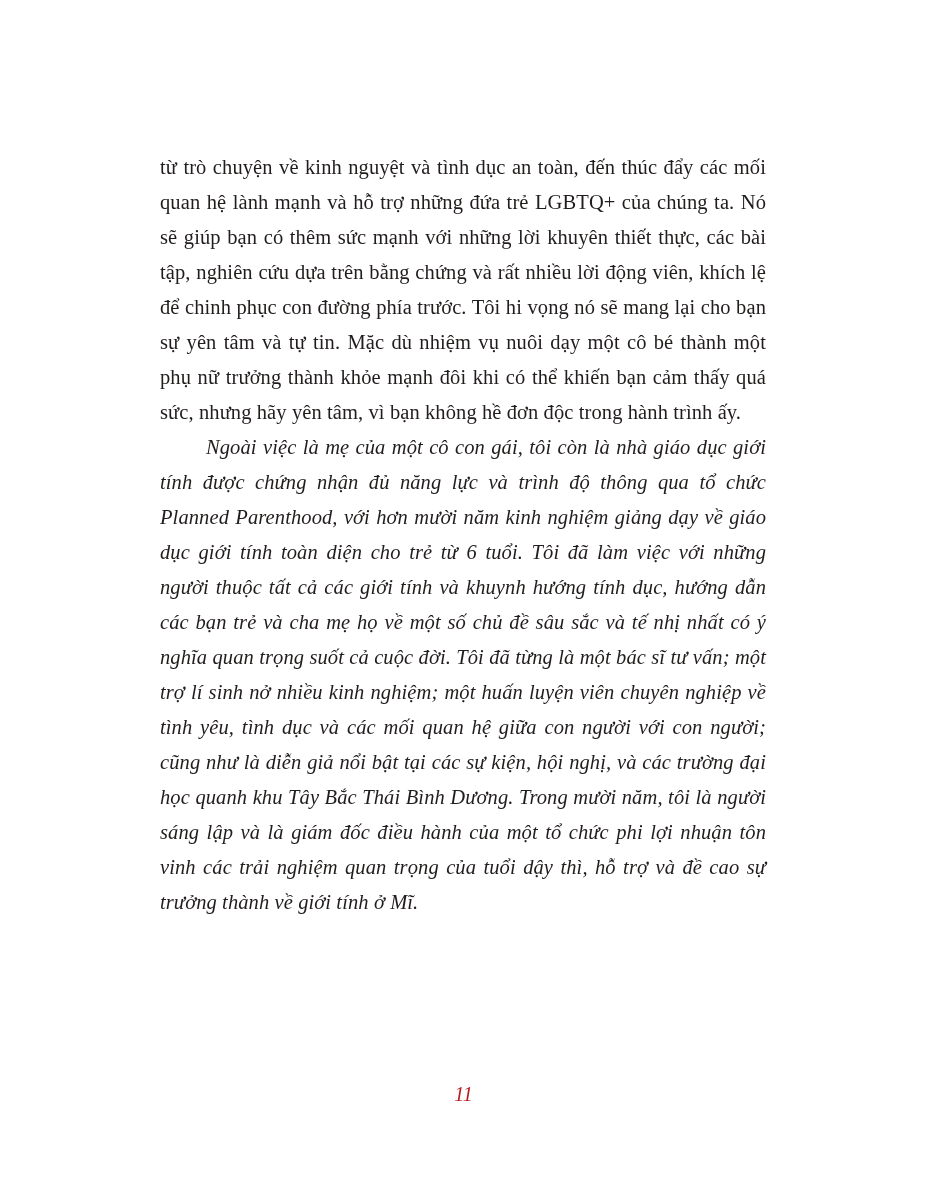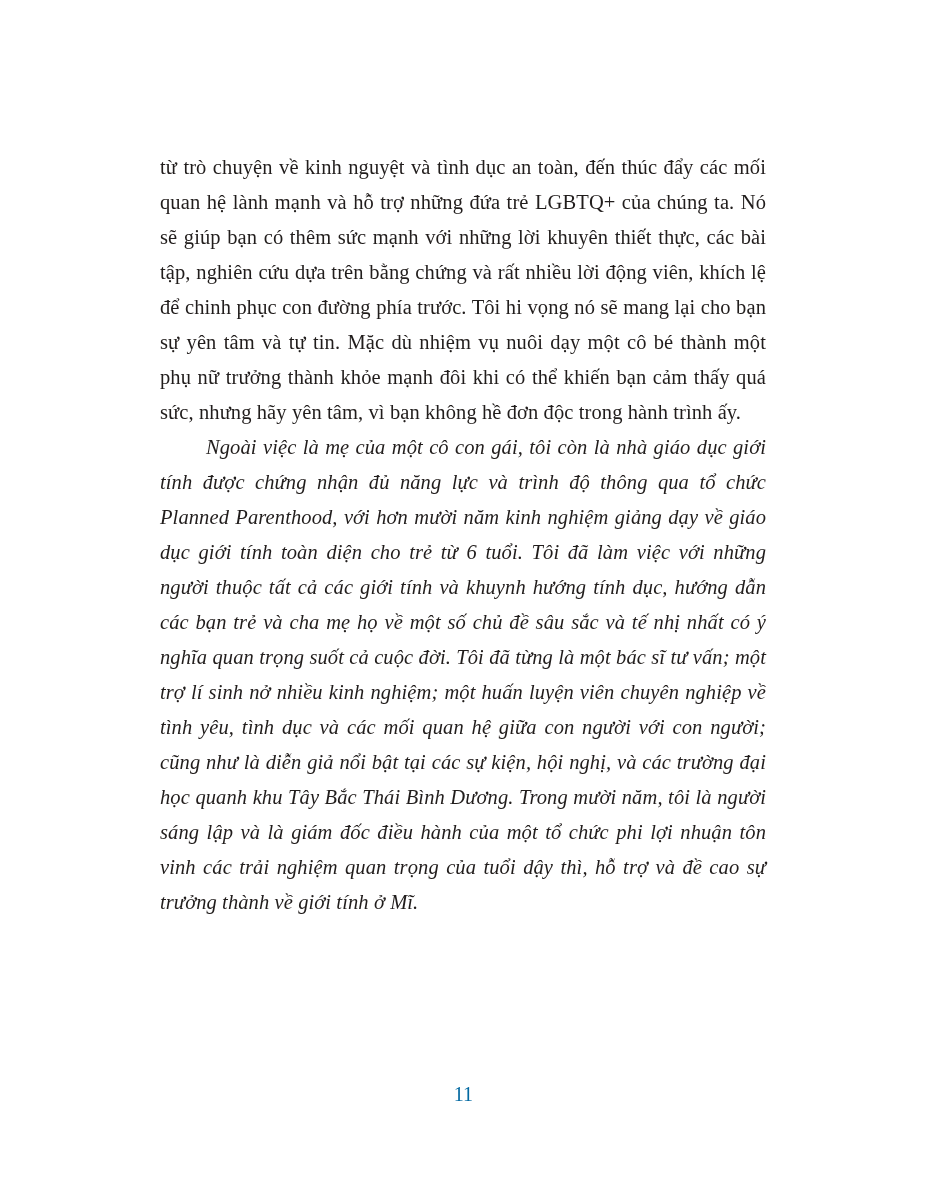--- a/index.html
+++ b/index.html
@@ -35,21 +35,22 @@
     font-style: italic;
   }
   .page-number {
     position: absolute;
     left: 0;
     top: 1080px;
     width: 927px;
     text-align: center;
     font-size: 20px;
     line-height: 28px;
-    color: #0369a1;
+    color: #b91c1c;
+    font-style: italic;
   }
 </style>
 </head>
 <body>
 
 <div class="book-page">
   <div class="text-block">
     <p class="para">từ trò chuyện về kinh nguyệt và tình dục an toàn, đến thúc đẩy các mối quan hệ lành mạnh và hỗ trợ những đứa trẻ LGBTQ+ của chúng ta. Nó sẽ giúp bạn có thêm sức mạnh với những lời khuyên thiết thực, các bài tập, nghiên cứu dựa trên bằng chứng và rất nhiều lời động viên, khích lệ để chinh phục con đường phía trước. Tôi hi vọng nó sẽ mang lại cho bạn sự yên tâm và tự tin. Mặc dù nhiệm vụ nuôi dạy một cô bé thành một phụ nữ trưởng thành khỏe mạnh đôi khi có thể khiến bạn cảm thấy quá sức, nhưng hãy yên tâm, vì bạn không hề đơn độc trong hành trình ấy.</p>
     <p class="para indent">Ngoài việc là mẹ của một cô con gái, tôi còn là nhà giáo dục giới tính được chứng nhận đủ năng lực và trình độ thông qua tổ chức Planned Parenthood, với hơn mười năm kinh nghiệm giảng dạy về giáo dục giới tính toàn diện cho trẻ từ 6 tuổi. Tôi đã làm việc với những người thuộc tất cả các giới tính và khuynh hướng tính dục, hướng dẫn các bạn trẻ và cha mẹ họ về một số chủ đề sâu sắc và tế nhị nhất có ý nghĩa quan trọng suốt cả cuộc đời. Tôi đã từng là một bác sĩ tư vấn; một trợ lí sinh nở nhiều kinh nghiệm; một huấn luyện viên chuyên nghiệp về tình yêu, tình dục và các mối quan hệ giữa con người với con người; cũng như là diễn giả nổi bật tại các sự kiện, hội nghị, và các trường đại học quanh khu Tây Bắc Thái Bình Dương. Trong mười năm, tôi là người sáng lập và là giám đốc điều hành của một tổ chức phi lợi nhuận tôn vinh các trải nghiệm quan trọng của tuổi dậy thì, hỗ trợ và đề cao sự trưởng thành về giới tính ở Mĩ.</p>
   </div>

